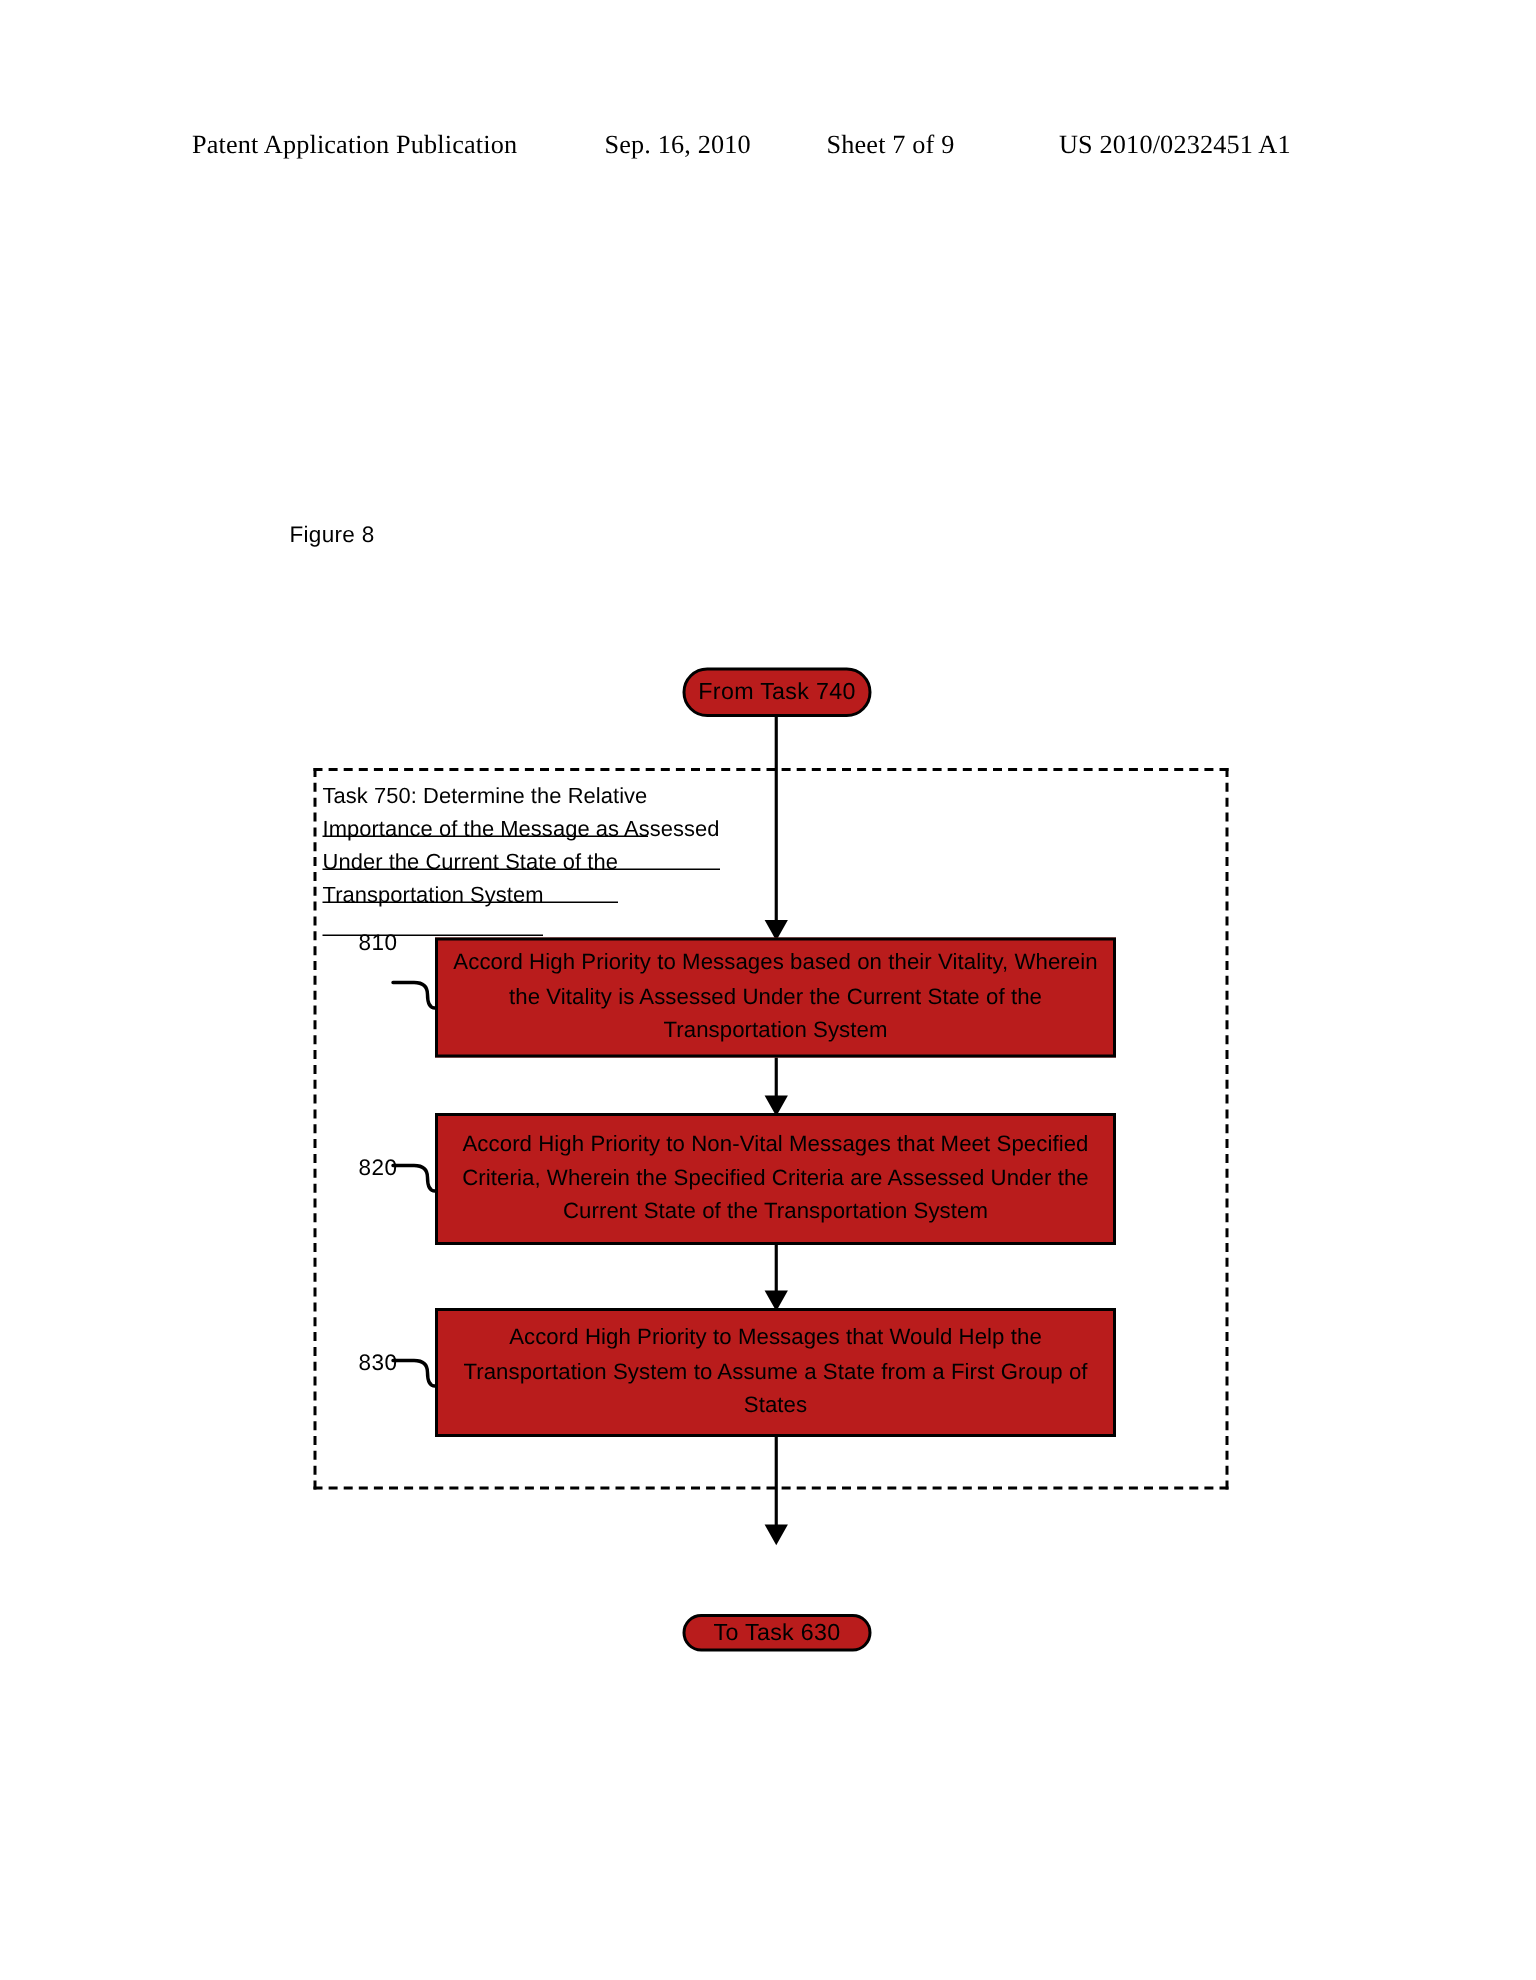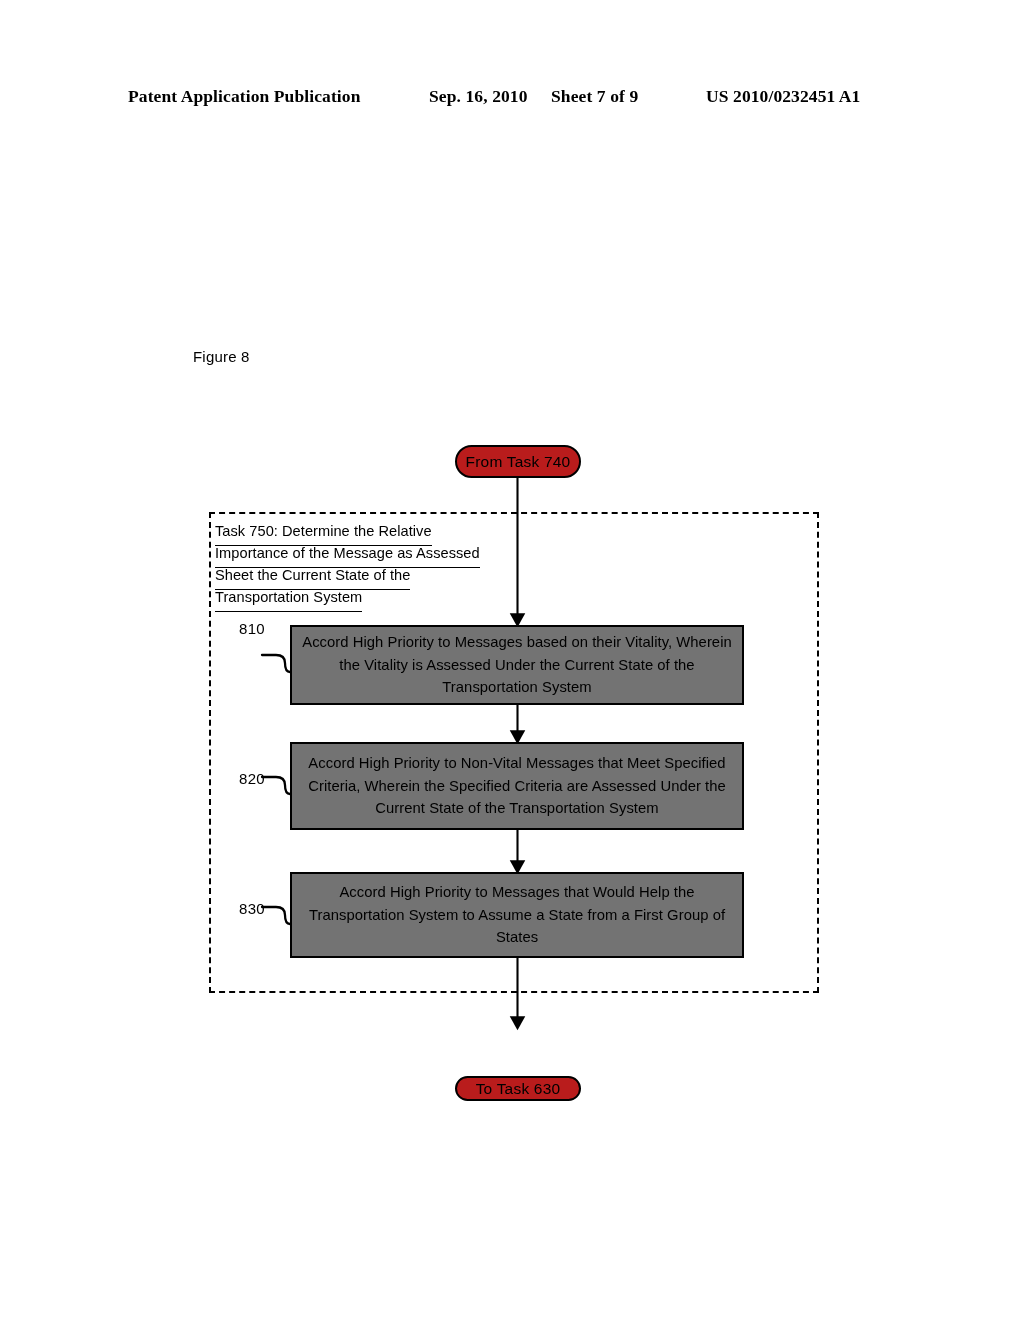--- a/index.html
+++ b/index.html
@@ -20,27 +20,27 @@
   
   .page-header {
     position: absolute;
     left: 0;
     top: 86px;
     width: 1024px;
     height: 30px;
     display: flex;
     align-items: baseline;
     font-family: "Liberation Serif", serif;
-    font-weight: bold;
+    font-weight: normal;
     font-size: 17.5px;
     letter-spacing: 0.1px;
     white-space: nowrap;
   }
   .hdr-pub   { position: absolute; left: 128px; top: 0; }
-  .hdr-date  { position: absolute; left: 429px; top: 0; }
+  .hdr-date  { position: absolute; left: 403px; top: 0; }
   .hdr-sheet { position: absolute; left: 551px; top: 0; }
   .hdr-patno { position: absolute; left: 706px; top: 0; }
 
   
   .figure-caption {
     position: absolute;
     left: 193px;
     top: 300px;
     font-size: 15px;
     letter-spacing: 0.2px;
@@ -93,35 +93,35 @@
     left: 215px;
     top: 520px;
     width: 300px;
     font-size: 14.6px;
     line-height: 22px;
     letter-spacing: 0.05px;
   }
   .container-title span {
     display: inline;
     border-bottom: 1.3px solid #000;
-    padding-bottom: 6px;
+    padding-bottom: 18px;
   }
   .container-title .tl {
     display: block;
     white-space: nowrap;
   }
 
   
   .process-box {
     position: absolute;
     box-sizing: border-box;
     left: 290px;
     width: 454px;
     border: 2.4px solid #000;
-    background: #737373;
+    background: #b91c1c;
     display: flex;
     align-items: center;
     justify-content: center;
     text-align: center;
     padding: 4px 10px;
     font-size: 14.8px;
     line-height: 22.5px;
     letter-spacing: 0.05px;
   }
   #process-810 { top: 625px; height: 80px; }
@@ -188,21 +188,21 @@
       <path d="M 262,907 L 276,907 Q 285,907 285,915 Q 285,924 290,924" fill="none" stroke="#000" stroke-width="2.3" stroke-linecap="round"></path>
     </g>
   </svg>
 </div>
 
 <div class="dashed-container"></div>
 
 <div class="container-title">
   <div class="tl"><span>Task 750: Determine the Relative</span></div>
   <div class="tl"><span>Importance of the Message as Assessed</span></div>
-  <div class="tl"><span>Sheet the Current State of the</span></div>
+  <div class="tl"><span>Under the Current State of the</span></div>
   <div class="tl"><span>Transportation System</span></div>
 </div>
 
 <div class="terminator" id="terminator-from">From Task 740</div>
 
 <div class="terminator" id="terminator-to">To Task 630</div>
 
 <div class="process-box" id="process-810">Accord High Priority to Messages based on their Vitality, Wherein the Vitality is Assessed Under the Current State of the Transportation System</div>
 
 <div class="process-box" id="process-820">Accord High Priority to Non-Vital Messages that Meet Specified Criteria, Wherein the Specified Criteria are Assessed Under the Current State of the Transportation System</div>

